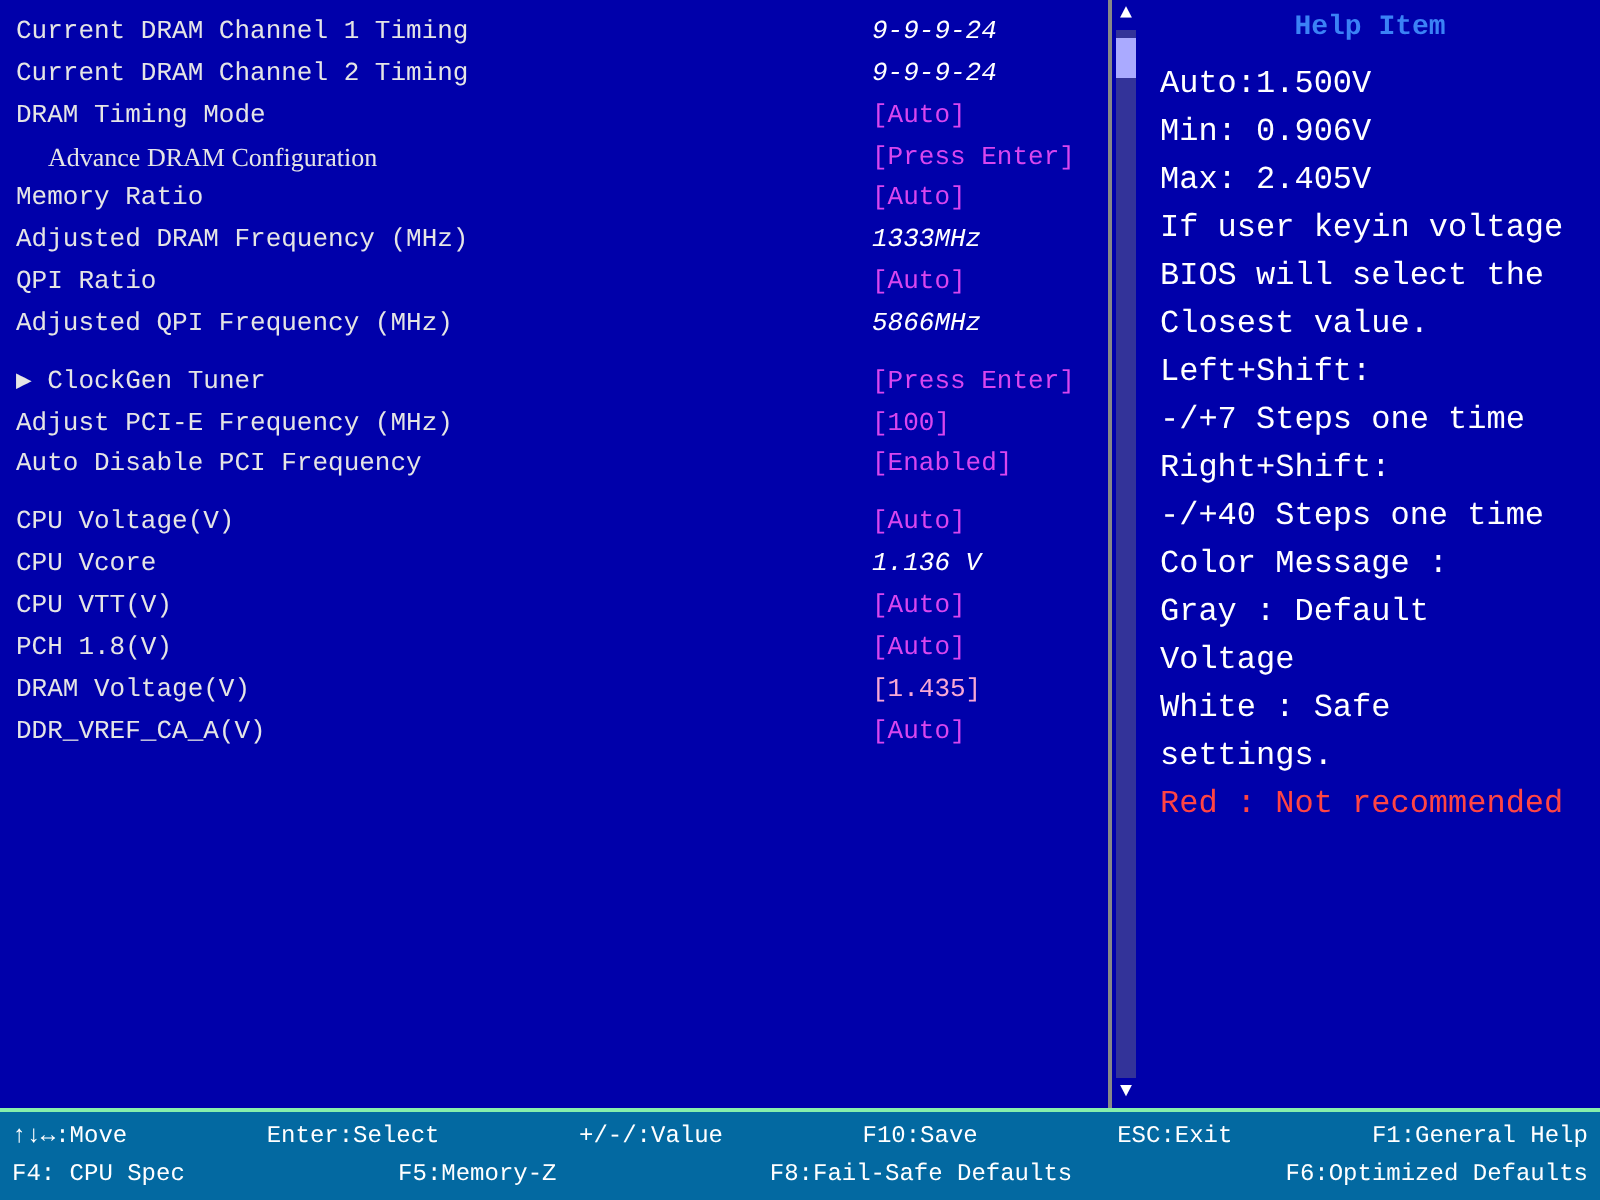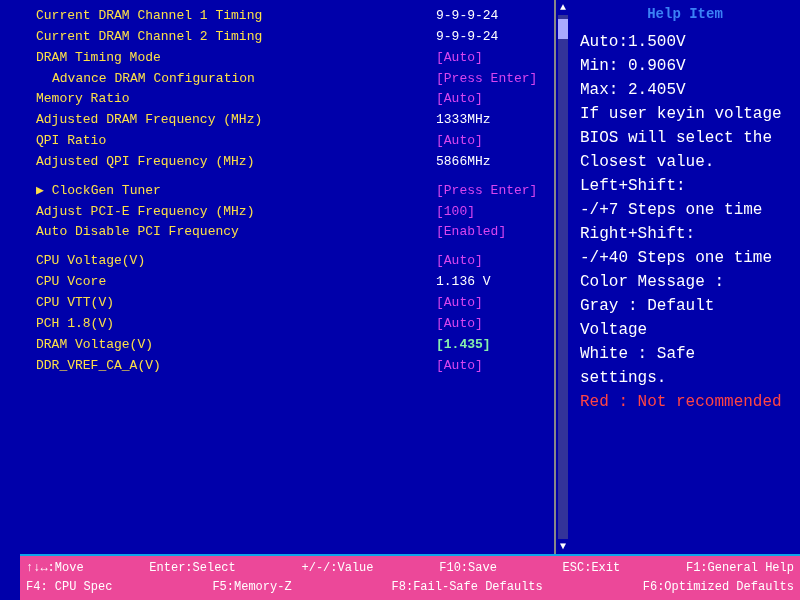--- a/index.html
+++ b/index.html
@@ -54,43 +54,43 @@
     }
 
     .bios-row {
       display: flex;
       justify-content: space-between;
       padding: 1px 0;
       line-height: 1.45;
     }
 
     .bios-row .label {
-      color: #fde047;
-      flex: 1;
-      margin-left: 28px;
+      color: #e5e5e5;
+      flex: 1;
     }
 
     .bios-row .label.indent {
       padding-left: 16px;
+      font-family: Liberation Serif, serif;
     }
 
     .bios-row .value {
       color: #d946ef;
       min-width: 120px;
       text-align: left;
       padding-left: 10px;
     }
 
     .bios-row .value.white {
       color: #ffffff;
+      font-style: italic;
     }
 
     .bios-row .value.red {
-      color: #86efac;
-      font-weight: bold;
+      color: #f9a8d4;
     }
 
     .section-gap {
       height: 8px;
     }
 
     #scrollbar {
       width: 14px;
       background: #0000aa;
       display: flex;
@@ -115,24 +115,23 @@
 
     .scroll-thumb {
       width: 10px;
       height: 20px;
       background: #aaaaff;
       position: absolute;
       top: 4px;
     }
 
     #bottom-bar {
-      background: #ec4899;
-      border-top: 2px solid #0ea5e9;
+      background: #0369a1;
+      border-top: 2px solid #86efac;
       padding: 3px 6px;
-      margin-left: 20px;
     }
 
     .bottom-row {
       display: flex;
       justify-content: space-between;
       color: #ffffff;
       font-size: 12px;
       line-height: 1.6;
     }
 

